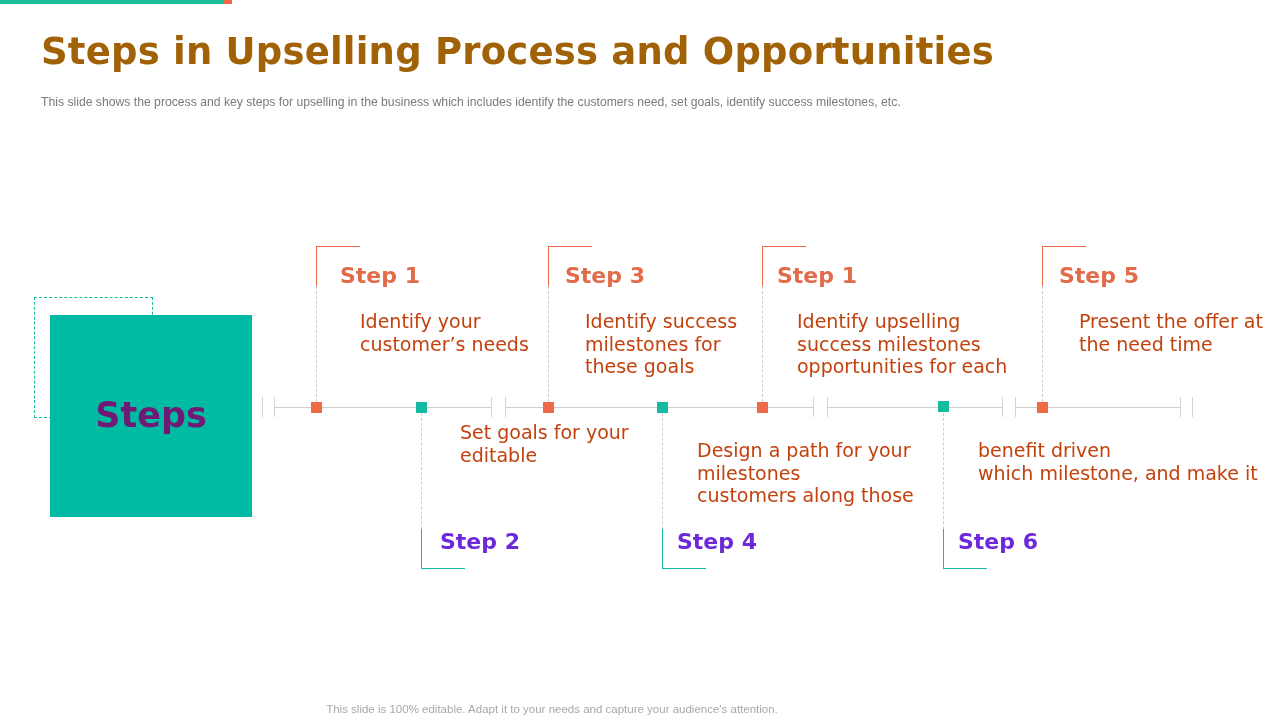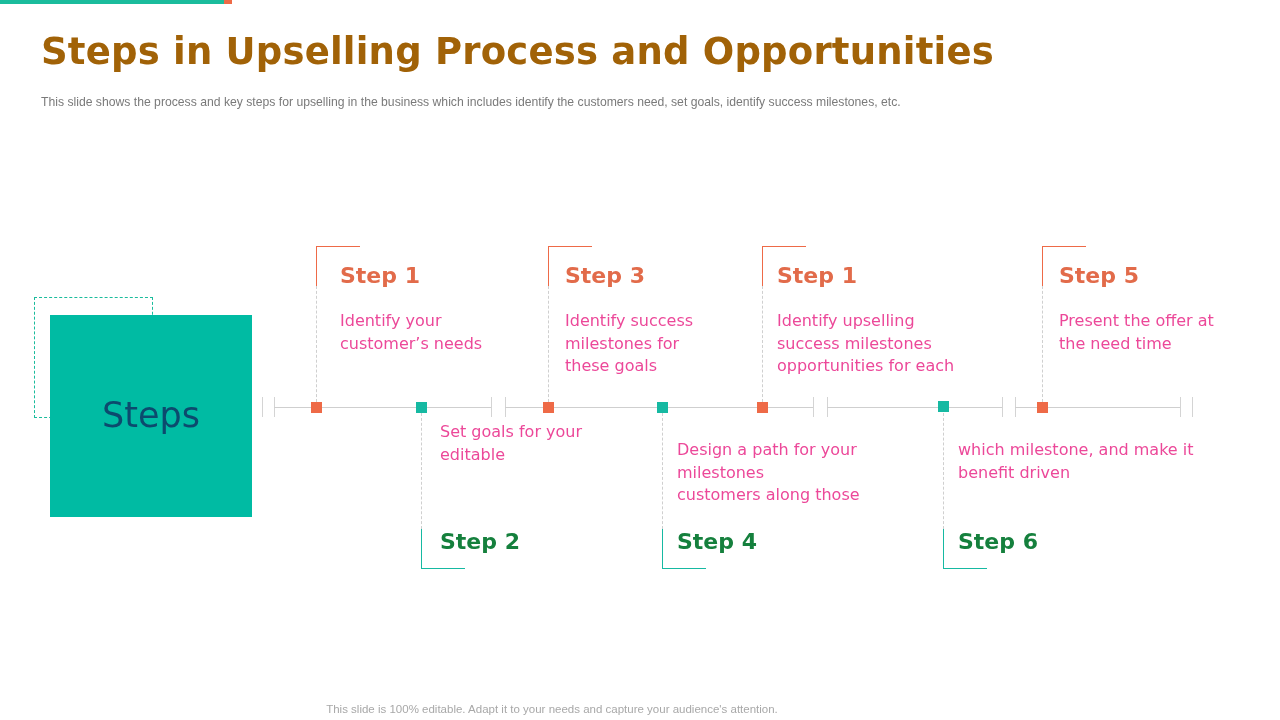--- a/index.html
+++ b/index.html
@@ -24,21 +24,21 @@
 
     .dashed-frame {
       position: absolute; left: 34px; top: 297px; width: 119px; height: 121px;
       border: 1px dashed #1abc9c; box-sizing: border-box;
     }
     .steps-box {
       position: absolute; left: 50px; top: 315px; width: 202px; height: 202px;
       background: #00bba3; display: flex; align-items: center; justify-content: center;
     }
     .steps-box span {
-      color: #0c4a6e; font-family: "DejaVu Sans", sans-serif; font-weight: normal; font-size: 35px;
+      color: #701a75; font-family: "DejaVu Sans", sans-serif; font-weight: bold; font-size: 35px;
       margin-top: -2px;
     }
 
     .tl-line { position: absolute; height: 1px; top: 407px; background: #cfcfcf; }
     .tl-tick { position: absolute; width: 1px; height: 20px; top: 397px; background: #d4d4d4; }
 
     .marker { position: absolute; width: 11px; height: 11px; top: 402px; }
     .marker.orange { background: #ee6a47; }
     .marker.teal { background: #16b9a2; }
 
@@ -51,25 +51,25 @@
     .corner-bottom {
       position: absolute; width: 44px; height: 40px;
       border-left: 1px solid #16b9a2; border-bottom: 1px solid #16b9a2; box-sizing: border-box;
     }
 
     .step-label {
       position: absolute; font-family: "DejaVu Sans", sans-serif; font-weight: bold;
       font-size: 22px; white-space: nowrap; text-align: center;
     }
     .step-label.orange { color: #e26b4a; }
-    .step-label.teal { color: #15803d; }
+    .step-label.teal { color: #6d28d9; }
 
     .step-desc {
       position: absolute; font-family: "DejaVu Sans", sans-serif;
-      font-size: 16px; line-height: 22.5px; color: #ec4899;
+      font-size: 19px; line-height: 22.5px; color: #c2410c; margin-left: 20px;
     }
 
     .footer {
       position: absolute; left: 0; width: 1104px; top: 703px; text-align: center;
       font-family: "Liberation Sans", sans-serif; font-size: 11.5px; color: #a8a8a8;
     }
   </style>
 </head>
 <body>
 
@@ -160,22 +160,22 @@
     <div>success milestones</div>
     <div>opportunities for each</div>
   </div>
 </div>
 
 <div>
   <div class="marker teal" style="left:938px; top:401px"></div>
   <div class="vdash" style="left:943px; top:413px; height:116px"></div>
   <div class="corner-bottom" style="left:943px; top:529px"></div>
   <div class="step-desc" style="left:958px; top:439px">
+    <div>benefit driven</div>
     <div>which milestone, and make it</div>
-    <div>benefit driven</div>
   </div>
   <div class="step-label teal" style="left:958px; top:529px">Step 6</div>
 </div>
 
 <div>
   <div class="corner-top" style="left:1042px; top:246px"></div>
   <div class="vdash" style="left:1042px; top:286px; height:116px"></div>
   <div class="marker orange" style="left:1037px"></div>
   <div class="step-label orange" style="left:1059px; top:263px">Step 5</div>
   <div class="step-desc" style="left:1059px; top:310px">

